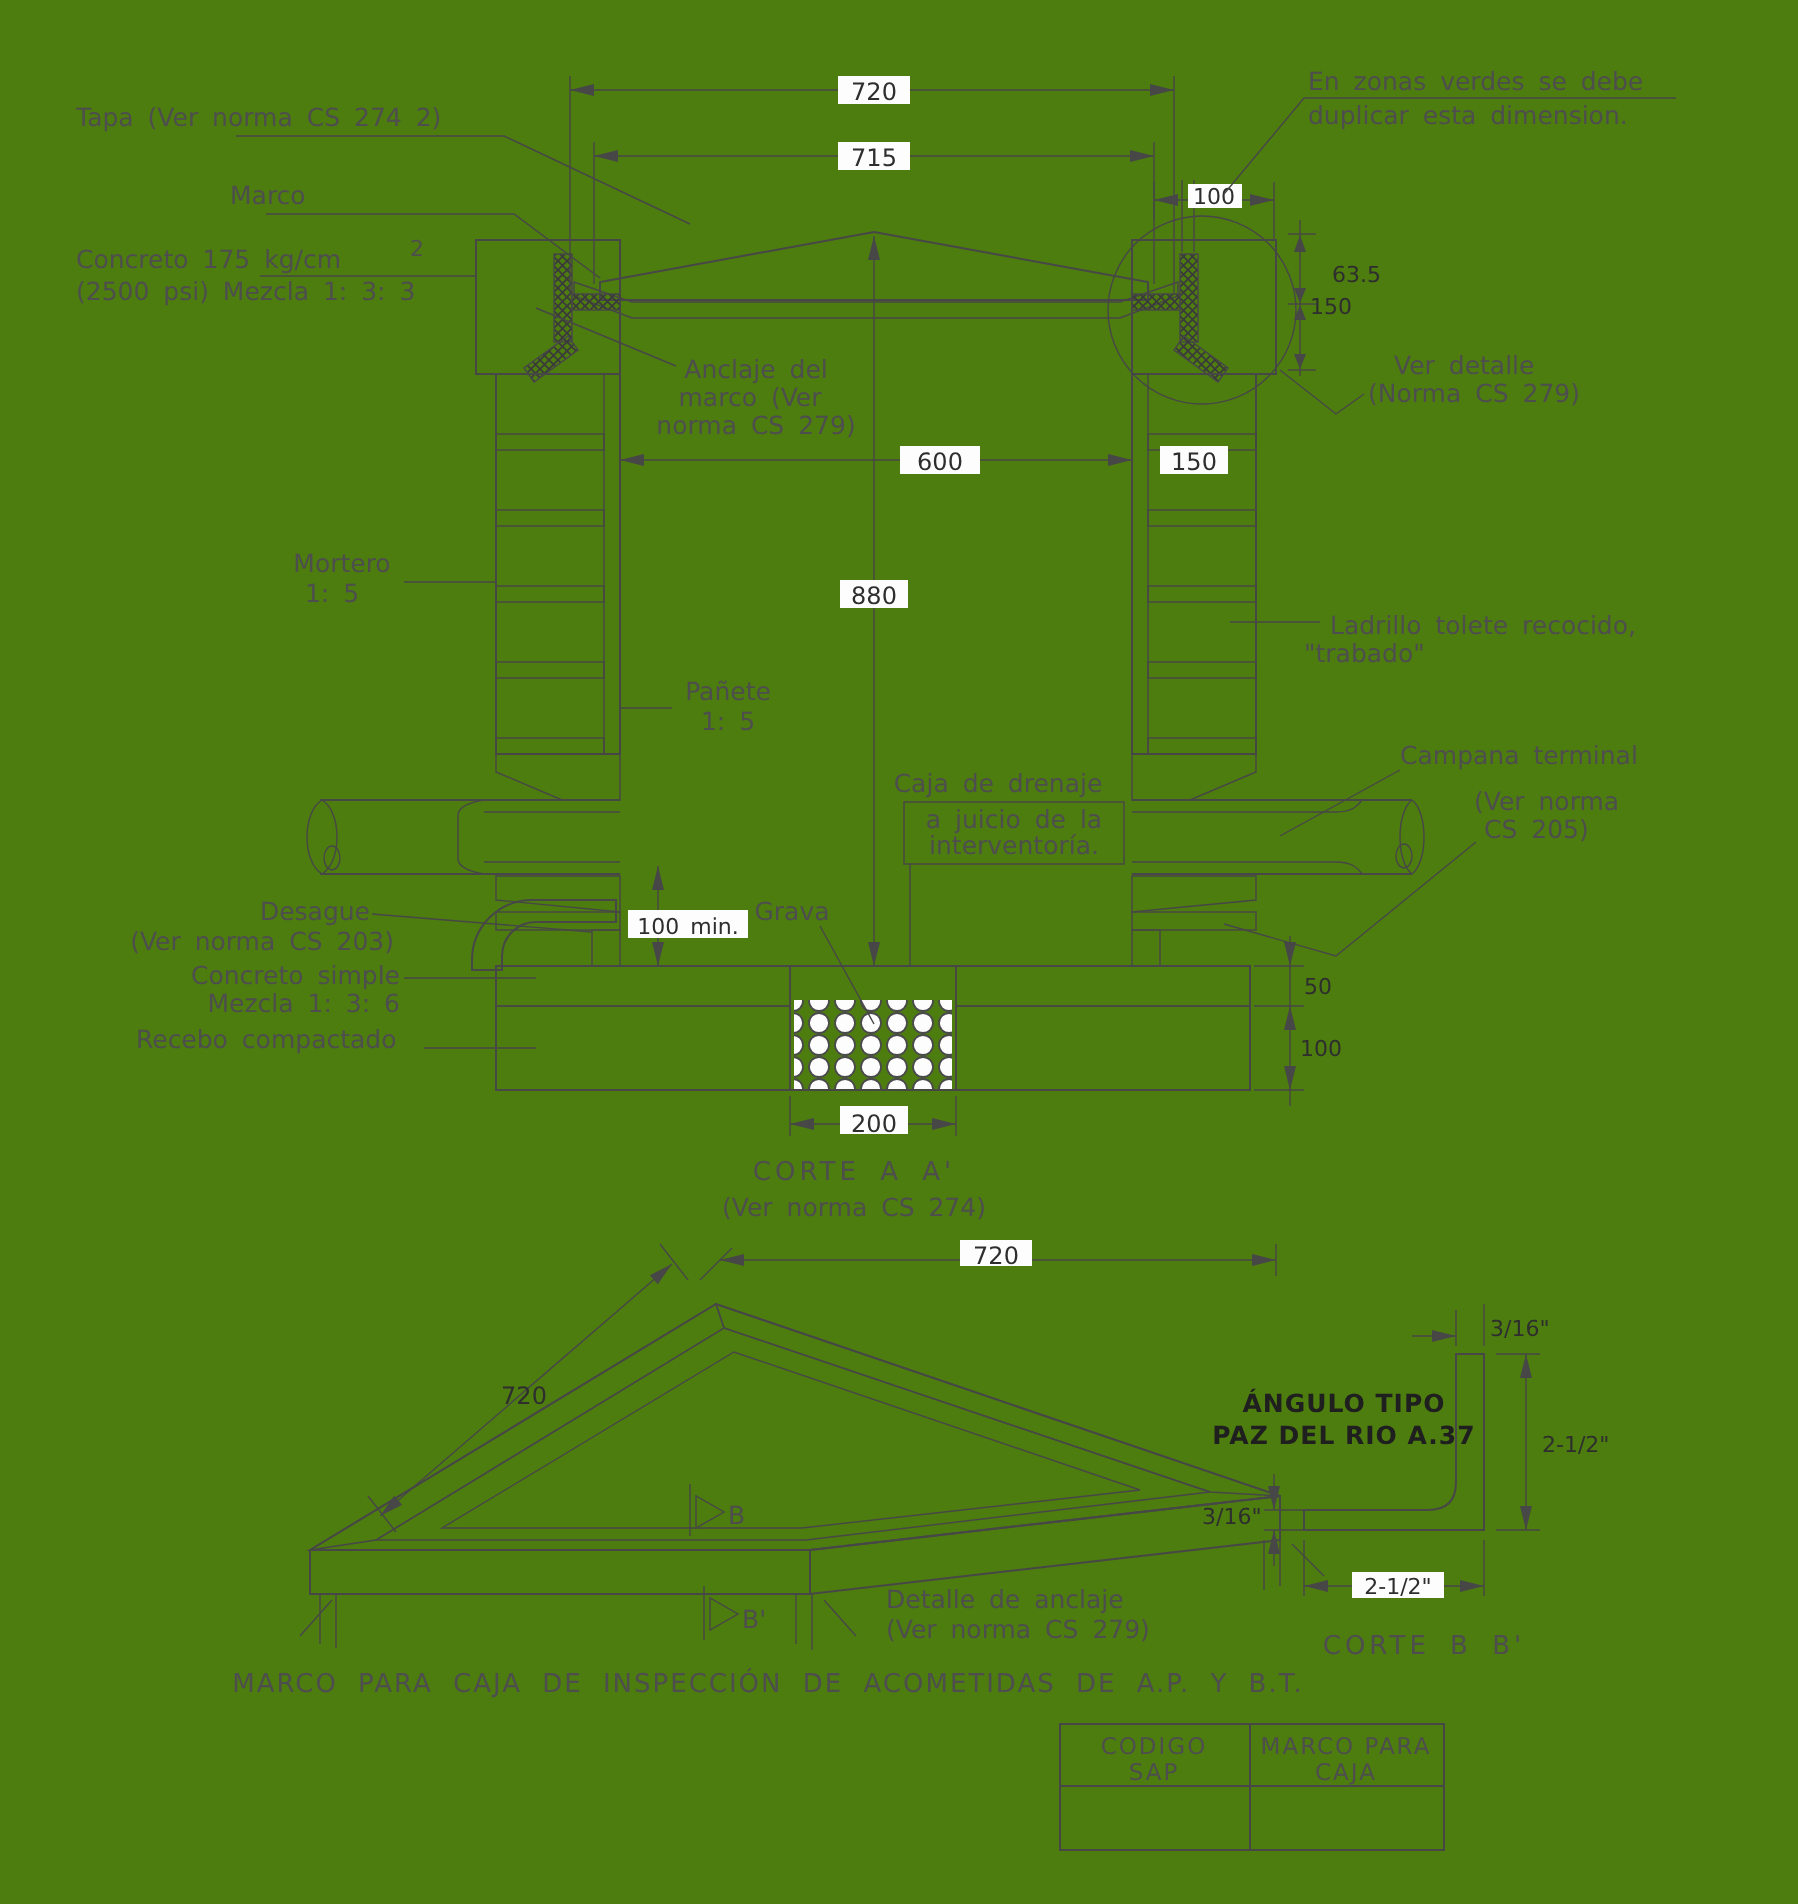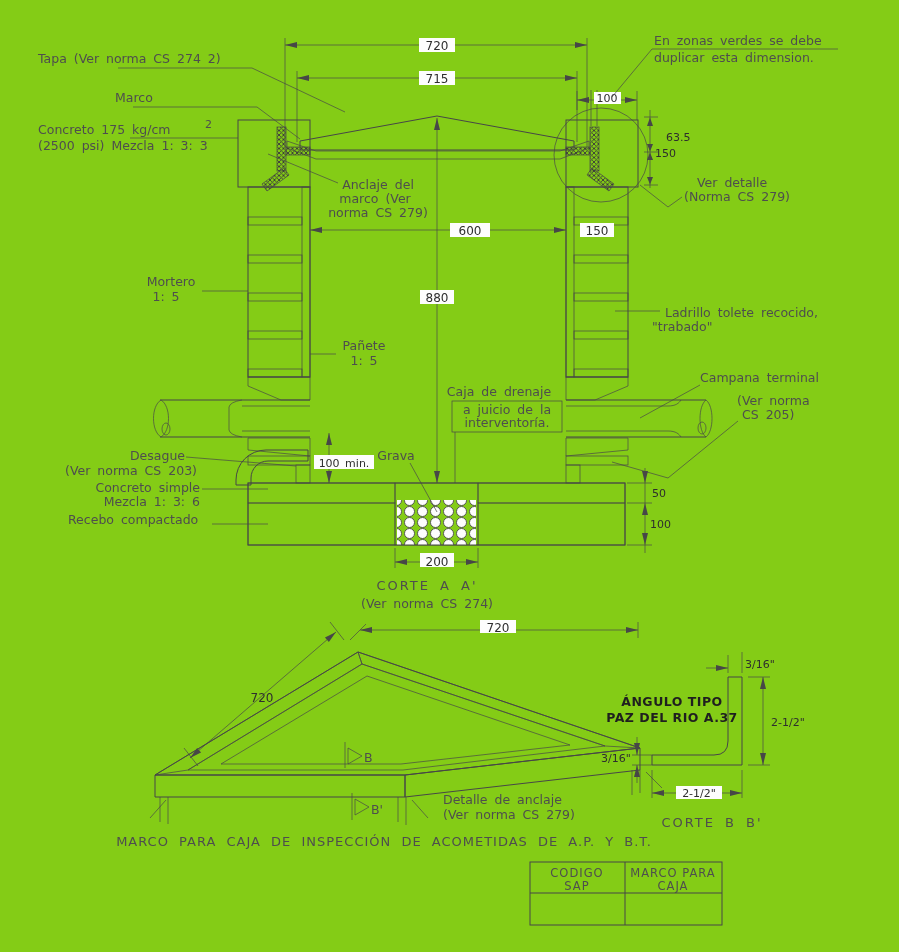--- a/index.html
+++ b/index.html
@@ -1,16 +1,16 @@
 <!DOCTYPE html>
 <html><head>
 <meta charset="utf-8">
 <style>
   html,body{margin:0;padding:0;background:#fdfdfd;}
-  .page{width:899px;height:952px;position:relative;background:#84cc16;}
+  .page{width:899px;height:952px;position:relative;background:#4d7c0f;}
   svg text{font-family:"DejaVu Sans","Liberation Sans",sans-serif;}
   .t{font-size:12.5px;fill:#4e4e4e;word-spacing:3px;}
   .d{font-size:12px;fill:#2e2e2e;word-spacing:2px;}
   .sm{font-size:11px;}
   .cap{font-size:13px;fill:#4e4e4e;letter-spacing:2px;word-spacing:4px;}
   .b{font-size:12.5px;font-weight:bold;fill:#1f1f1f;letter-spacing:.5px;}
   .ttl{font-size:13px;fill:#4e4e4e;letter-spacing:1px;word-spacing:5px;}
   .tbl{font-size:11.5px;fill:#4e4e4e;letter-spacing:1px;}
   .mid{text-anchor:middle}.end{text-anchor:end}
   .ln{stroke:#474747;stroke-width:1;fill:none;}

